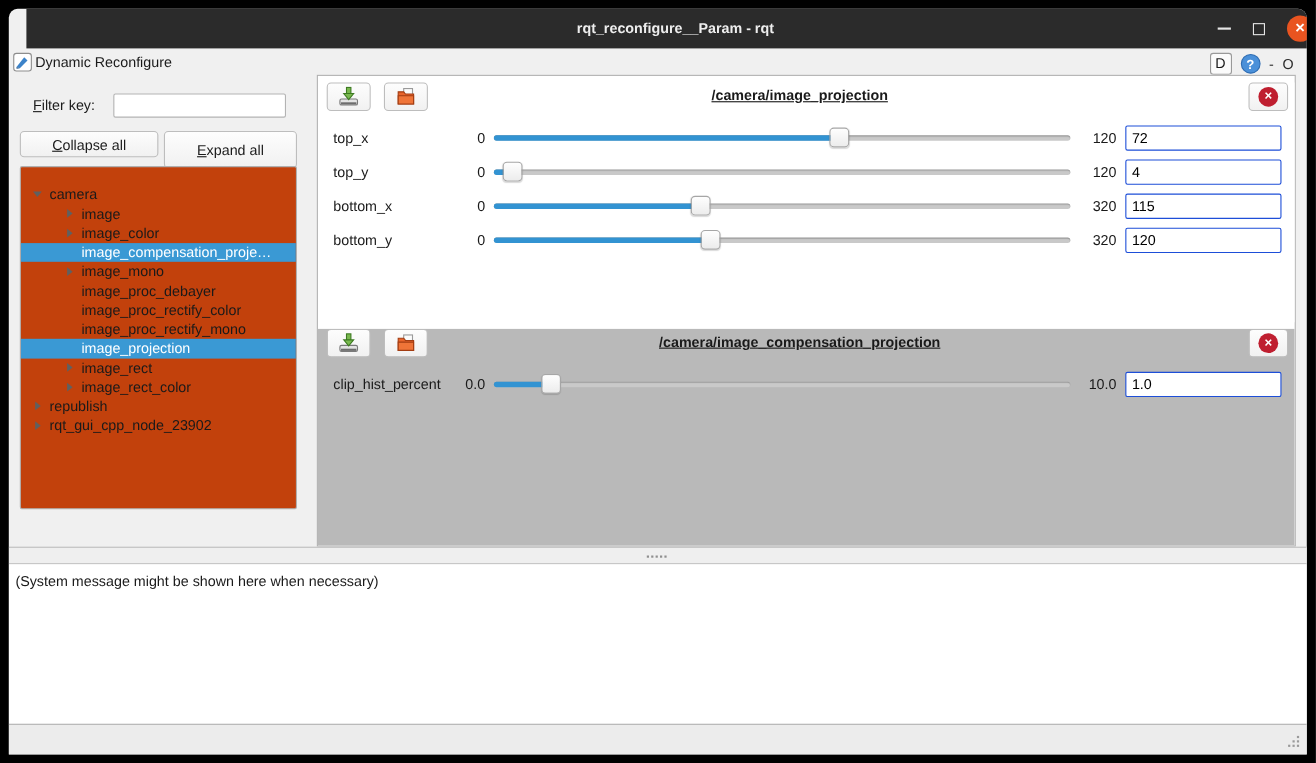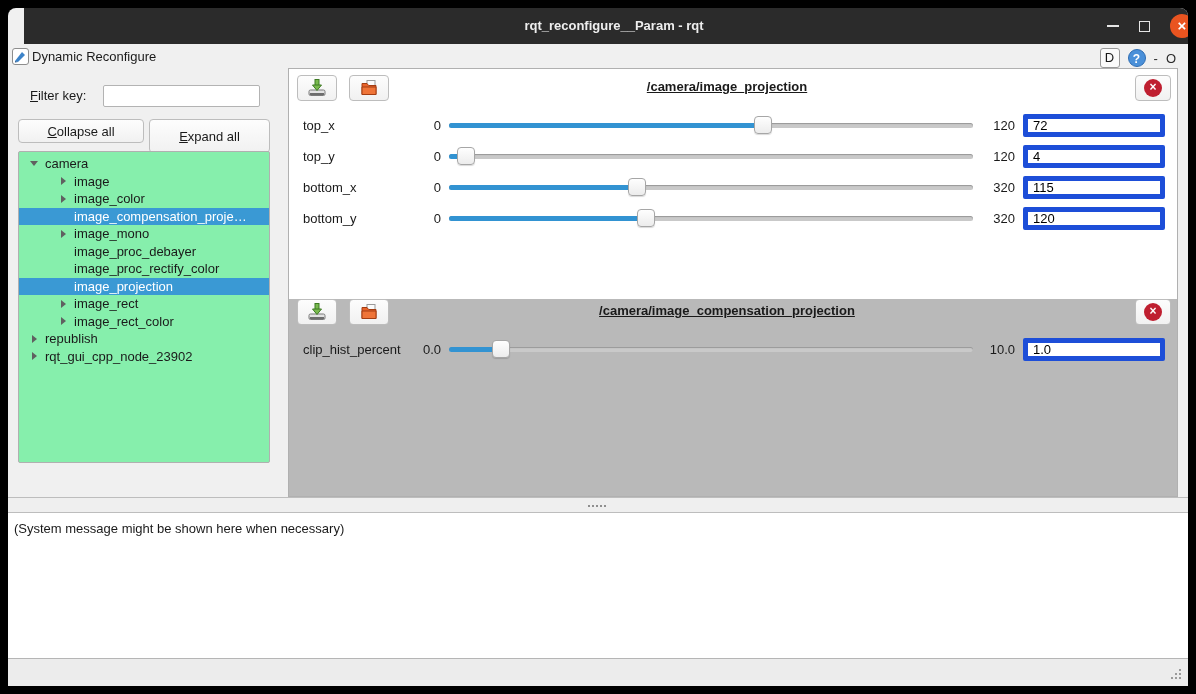--- a/index.html
+++ b/index.html
@@ -41,21 +41,21 @@
   .filter-label { position:absolute; left:22px; top:77px; height:22px; line-height:22px; }
   .filter-input { position:absolute; left:95px; top:77px; width:157px; height:22px;
     border:1px solid #b3b3b3; border-radius:2px; background:#fff; padding:0 5px; font:inherit; }
   .btn {
     background:linear-gradient(#fdfdfd,#f1f1f1); border:1px solid #bdbdbd; border-radius:4px;
     font:inherit; color:#1a1a1a; text-align:center;
   }
   .collapse-btn { position:absolute; left:10px; top:111px; width:126px; height:24px; }
   .expand-btn  { position:absolute; left:141px; top:111px; width:121px; height:34px; }
   .tree-box { position:absolute; left:10px; top:143px; width:252px; height:312px;
-    background:#86efac; border:1px solid #b0b0b0; border-radius:2px; overflow:hidden; padding-top:3px; }
+    background:#c2410c; border:1px solid #b0b0b0; border-radius:2px; overflow:hidden; padding-top:16px; }
   .tree-row { height:17.5px; display:flex; align-items:center; white-space:nowrap; cursor:default; }
   .tree-row.d0 { padding-left:8px; }
   .tree-row.d1 { padding-left:37px; }
   .tree-row.sel { background:var(--sel-blue); color:#fff; }
   .arrow-cell { width:14px; display:flex; align-items:center; justify-content:center; flex-shrink:0; }
   .tri-right { width:0; height:0; border-left:5px solid #606060; border-top:4px solid transparent; border-bottom:4px solid transparent; }
   .tri-down  { width:0; height:0; border-top:5px solid #606060; border-left:4px solid transparent; border-right:4px solid transparent; }
   .tlabel { margin-left:4px; }
   .refresh-btn { position:absolute; left:10px; top:464px; width:252px; height:24px; }
   
@@ -77,21 +77,21 @@
   .prow { display:flex; align-items:center; height:24px; margin:0 12px 7px 14px; }
   .pname { width:108px; flex-shrink:0; }
   .pmin { width:30px; text-align:right; margin-right:8px; flex-shrink:0; }
   .pmax { width:36px; text-align:right; margin-left:6px; flex-shrink:0; }
   .slider { position:relative; flex:1; height:24px; }
   .track { position:absolute; left:0; right:0; top:10px; height:5px; border-radius:2.5px;
     background:#c9c9c9; box-shadow:inset 0 1px 1px rgba(0,0,0,.25); }
   .fill { position:absolute; left:0; top:10px; height:5px; border-radius:2.5px; background:var(--slider-blue); }
   .handle { position:absolute; top:3px; width:18px; height:18px; border-radius:4px;
     background:linear-gradient(#fefefe,#ececec); border:1px solid #a6a6a6; box-shadow:0 1px 1px rgba(0,0,0,.15); }
-  .pval { width:142px; height:23px; margin-left:8px; border:5px solid #1d4ed8; border-radius:2px;
+  .pval { width:142px; height:23px; margin-left:8px; border:1px solid #1d4ed8; border-radius:2px;
     background:#fff; padding:0 5px; font:inherit; flex-shrink:0; }
   
   .splitter { position:absolute; left:0; top:489px; width:100%; height:16px; background:#efefef;
     border-top:1px solid #bdbdbd; border-bottom:1px solid #bdbdbd; }
   .split-dots { position:absolute; left:50%; top:7px; width:20px; height:2px; margin-left:-10px; }
   .split-dots::before { content:''; position:absolute; left:0; top:0; width:2px; height:2px; background:#8f8f8f;
     box-shadow:4px 0 #8f8f8f, 8px 0 #8f8f8f, 12px 0 #8f8f8f, 16px 0 #8f8f8f; }
   .msg-area { position:absolute; left:0; top:505px; width:100%; height:145px; background:#fff; padding:8px 6px; }
   .statusbar { position:absolute; left:0; top:650px; width:100%; height:28px; background:#ececec; border-top:1px solid #b5b5b5; }
   .grip { position:absolute; right:6px; bottom:6px; width:11px; height:11px; }
@@ -172,20 +172,26 @@
             <i></i>
           </span>
     <span class="tlabel">image_proc_debayer</span>
   </div>
         <div class="tree-row d1">
     <span class="arrow-cell">
             <i></i>
           </span>
     <span class="tlabel">image_proc_rectify_color</span>
   </div>
+        <div class="tree-row d1">
+    <span class="arrow-cell">
+            <i></i>
+          </span>
+    <span class="tlabel">image_proc_rectify_mono</span>
+  </div>
         <div class="tree-row d1 sel">
     <span class="arrow-cell">
             <i></i>
           </span>
     <span class="tlabel">image_projection</span>
   </div>
         <div class="tree-row d1">
     <span class="arrow-cell">
             <i class="tri-right"></i>
           </span>

